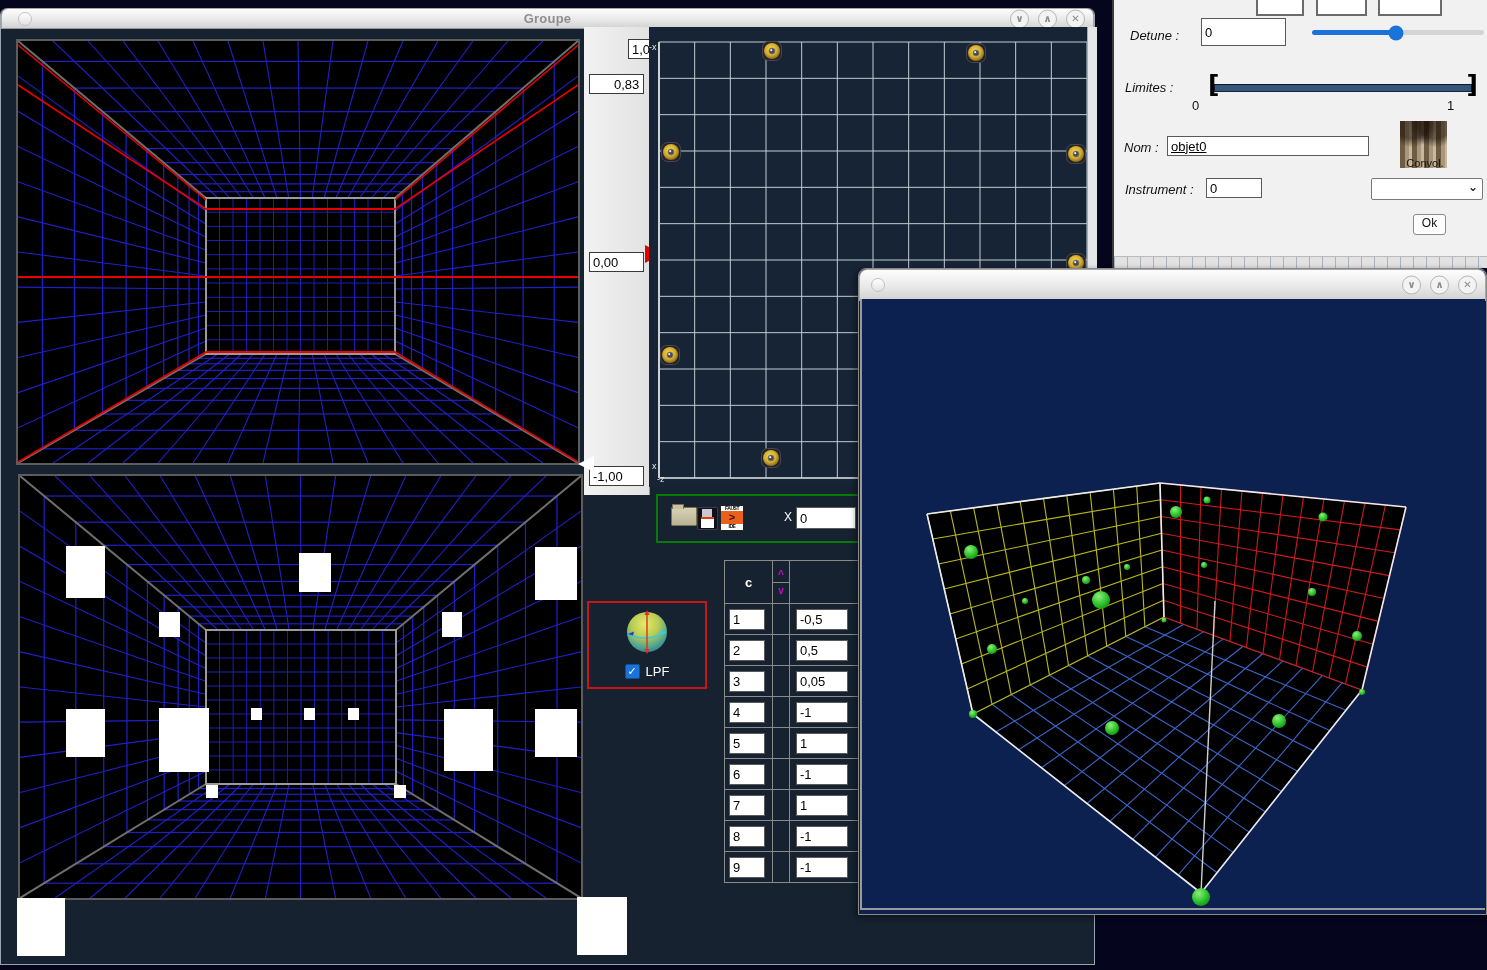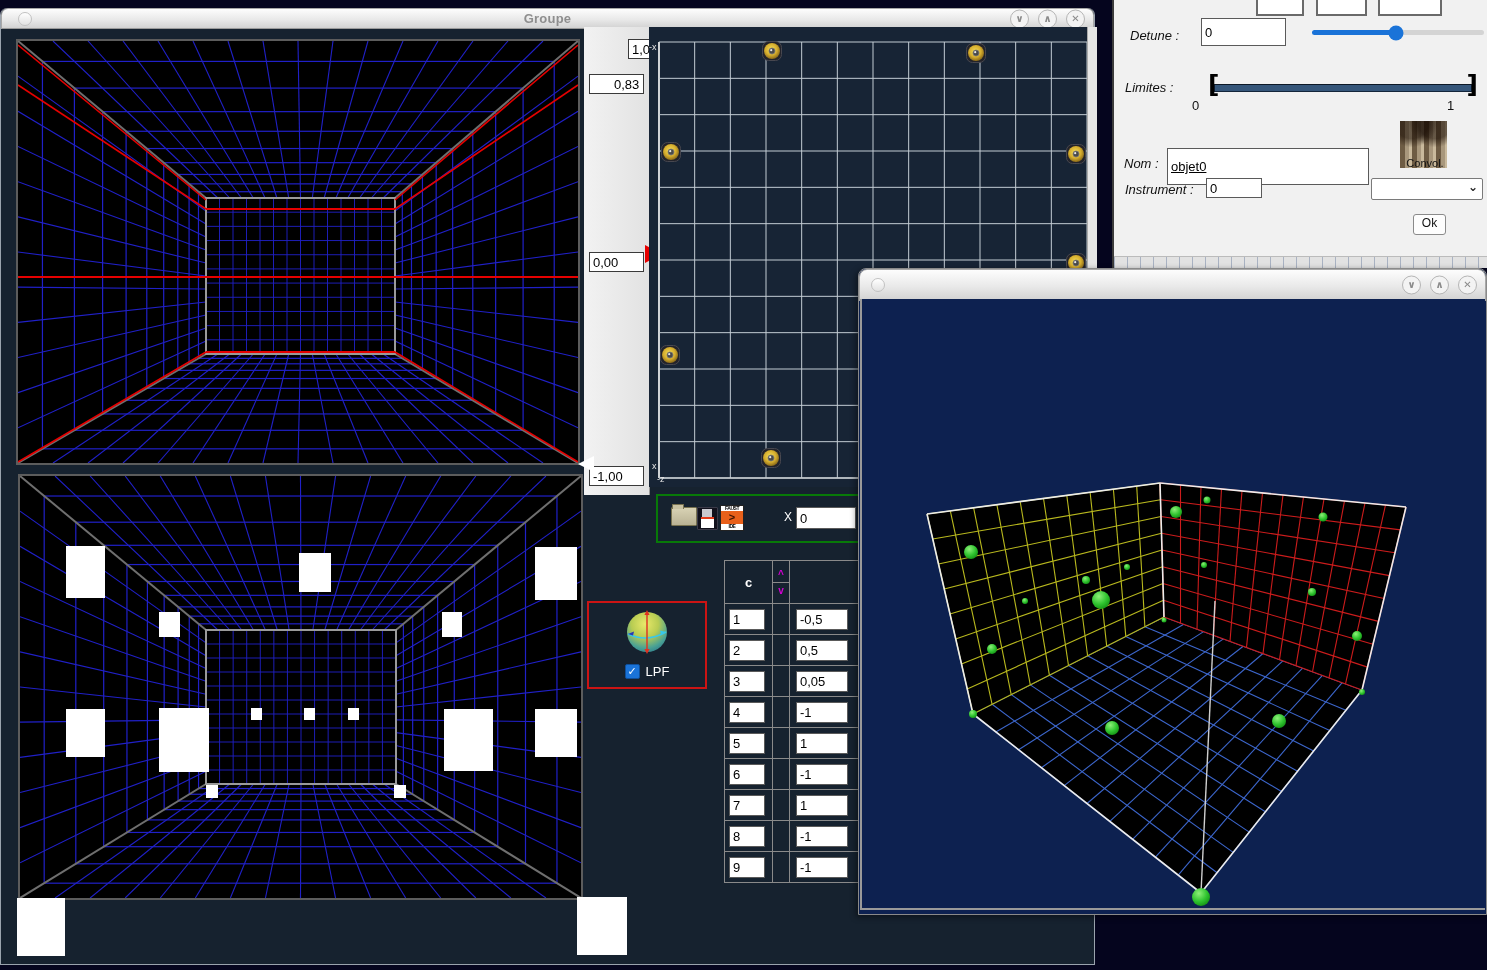--- a/index.html
+++ b/index.html
@@ -83,21 +83,21 @@
   .cut-input{position:absolute;top:-30px;height:46px;background:#fff;border:2px solid #6a6a6a;box-sizing:border-box;}
   .slider-track{position:absolute;height:5px;border-radius:3px;}
   #detune-slider{left:198px;top:30px;width:172px;background:linear-gradient(90deg,#1a73d8 0 49%,#d4d4d4 49%);}
   #detune-handle{position:absolute;left:49%;top:50%;transform:translate(-50%,-50%);
     width:15px;height:15px;border-radius:50%;background:#1a73d8;}
   #limites-range{position:absolute;left:96px;top:76px;width:266px;height:22px;}
   #limites-track{position:absolute;left:4px;right:4px;top:8px;height:6px;background:#35567a;
     border:1px solid #14253a;border-top-color:#0d1826;}
   .bracket{position:absolute;top:-6px;font-size:25px;font-weight:bold;color:#000;font-family:"DejaVu Sans",sans-serif;}
   .range-end-label{position:absolute;top:98px;font-size:13px;color:#111;}
-  #nom-input{position:absolute;left:53px;top:148px;width:202px;height:37px;text-decoration:underline;}
+  #nom-input{position:absolute;left:53px;top:136px;width:202px;height:20px;text-decoration:underline;}
   #convol-btn{position:absolute;left:286px;top:121px;width:47px;height:47px;
     background:
       radial-gradient(circle at 25% 0%, rgba(20,8,0,.55) 0 30%, transparent 45%),
       radial-gradient(circle at 75% 0%, rgba(20,8,0,.55) 0 30%, transparent 45%),
       repeating-linear-gradient(90deg,#6e5c44 0 5px,#a8977c 5px 9px,#c9b99c 9px 12px);}
   #convol-label{position:absolute;left:283px;top:157px;width:56px;text-align:center;
     font-size:11px;font-weight:normal;color:#141414;}
   #instrument-input{position:absolute;left:92px;top:178px;width:56px;height:20px;}
   #instrument-select{position:absolute;left:257px;top:178px;width:110px;height:20px;background:#fff;
     border:1px solid #7a7a7a;border-radius:2px;}
@@ -557,21 +557,21 @@
 
     <span class="p-label" style="left:11px;top:80px">Limites :</span>
     <div id="limites-range">
       <div id="limites-track"></div>
       <span class="bracket" style="left:-2px">[</span>
       <span class="bracket" style="right:-2px">]</span>
     </div>
     <span class="range-end-label" style="left:78px">0</span>
     <span class="range-end-label" style="left:333px">1</span>
 
-    <span class="p-label" style="left:10px;top:156px">Nom :</span>
+    <span class="p-label" style="left:10px;top:140px">Nom :</span>
     <input id="nom-input" class="field" value="objet0" style="">
     <div id="convol-btn"></div>
     <div id="convol-label">Convol.</div>
 
     <span class="p-label" style="left:11px;top:182px">Instrument :</span>
     <input id="instrument-input" class="field" value="0" style="">
     <div id="instrument-select">
       <span class="chev">⌄</span>
     </div>
 

